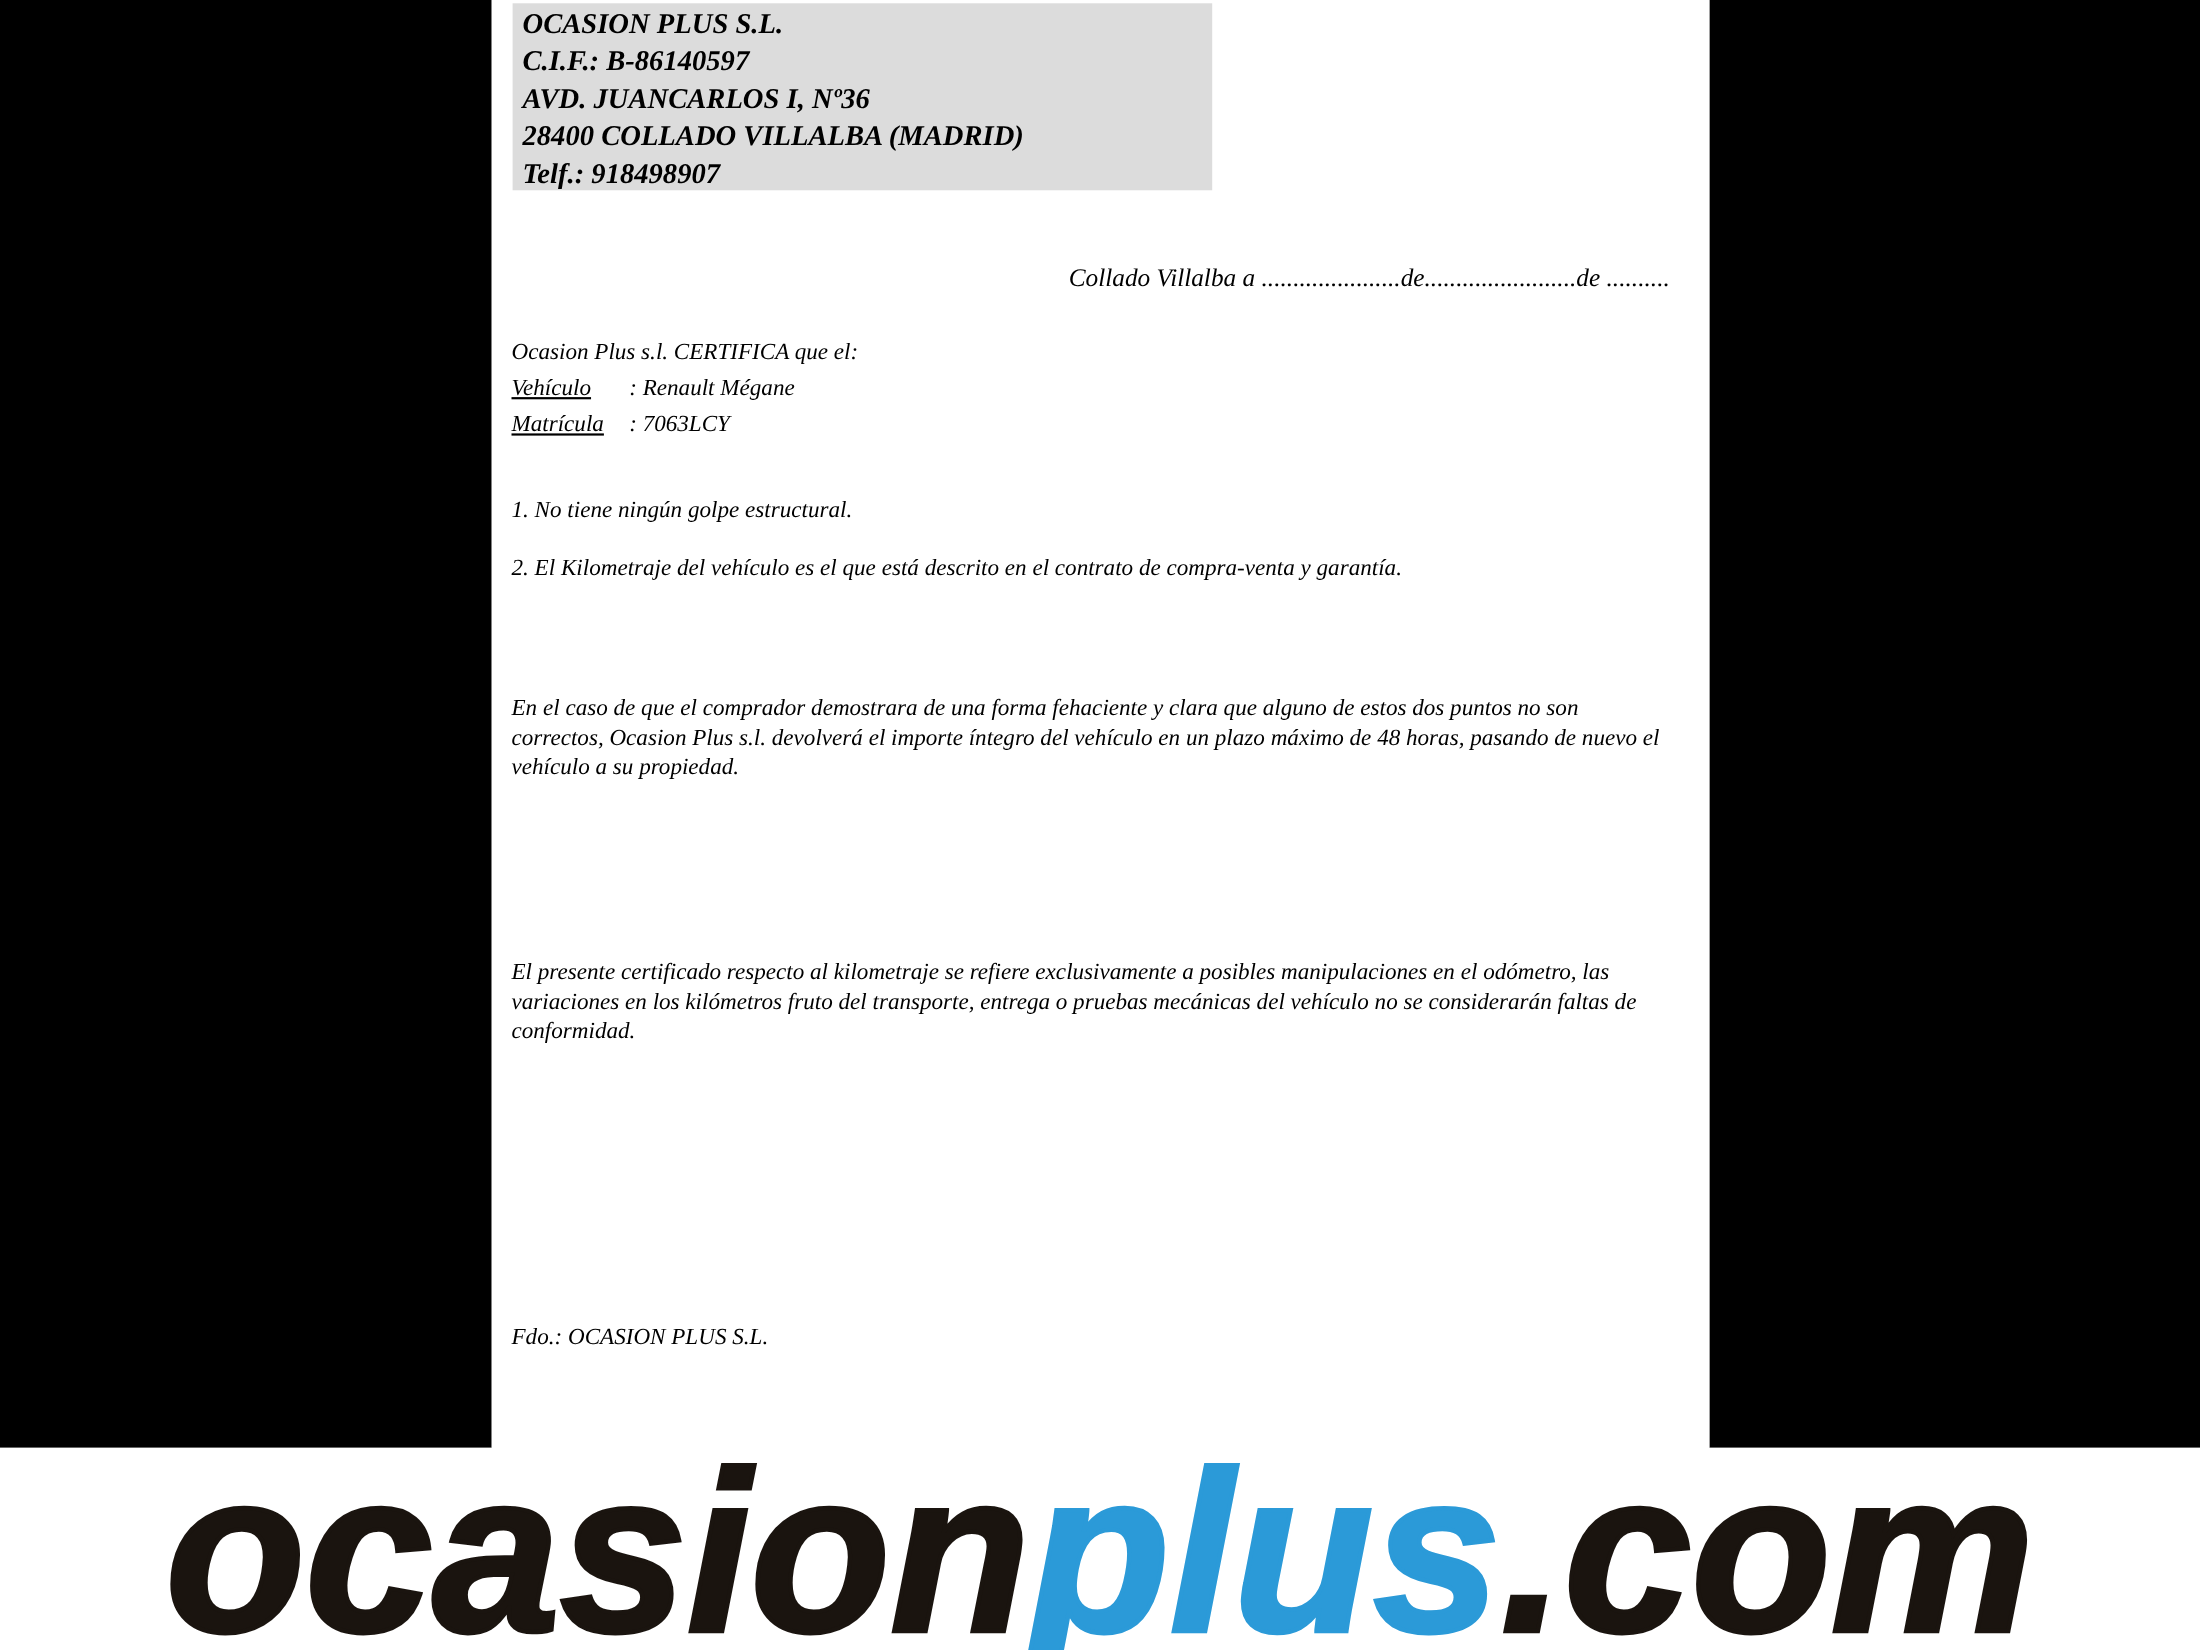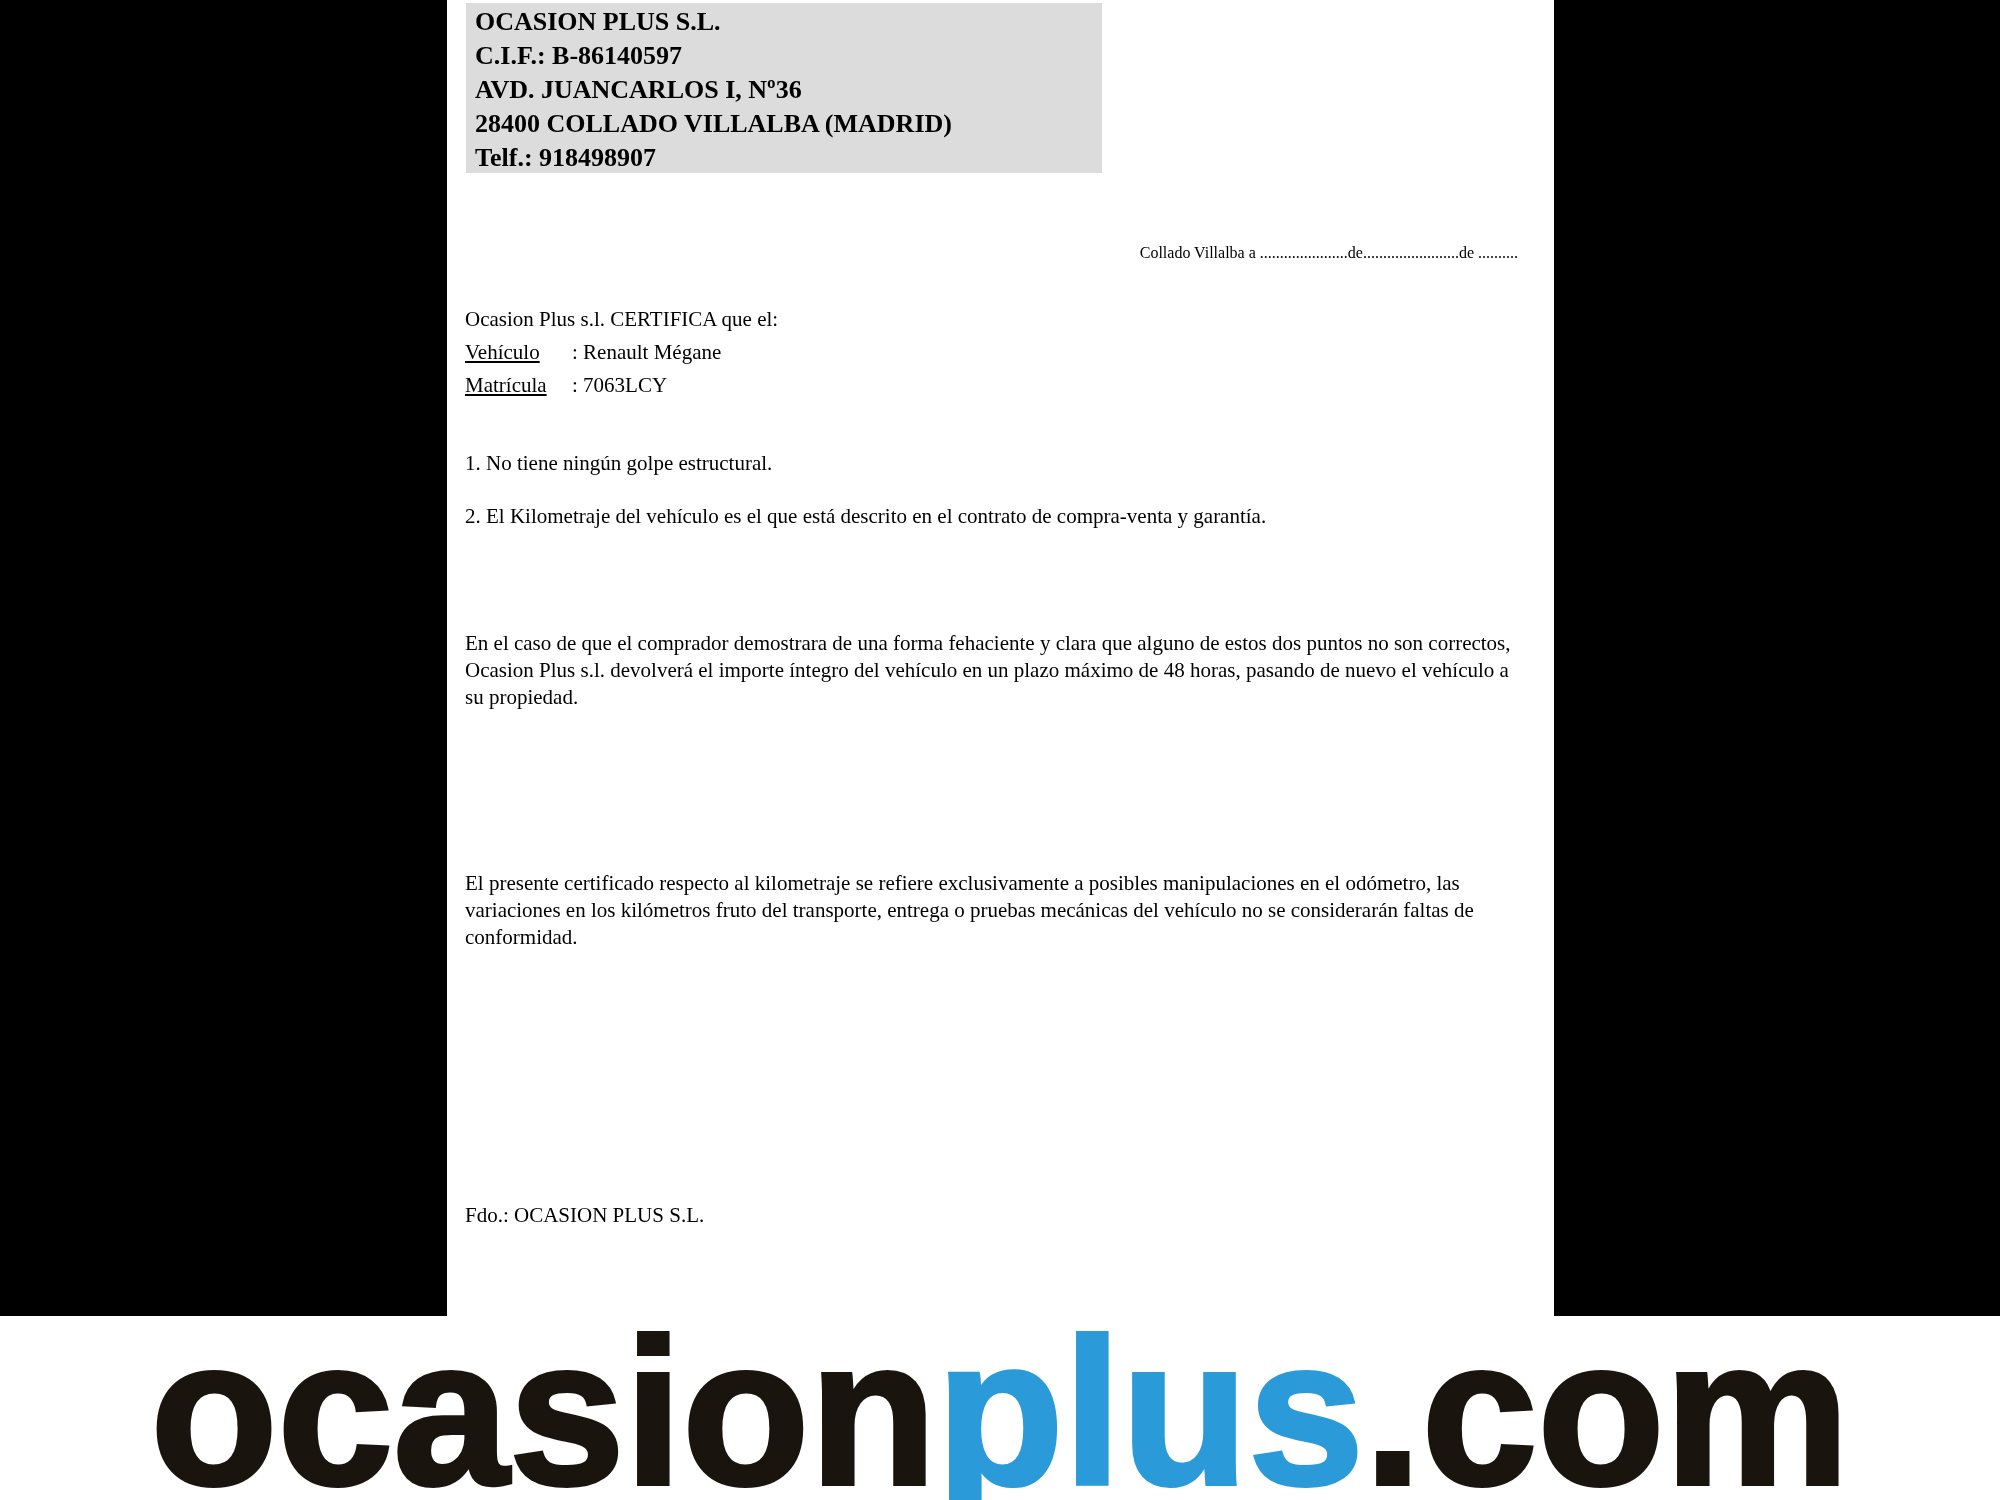--- a/index.html
+++ b/index.html
@@ -3,42 +3,42 @@
 <meta charset="utf-8">
 <style>
   html, body {
     margin: 0; padding: 0;
     width: 2000px; height: 1500px;
     overflow: hidden;
     background: var(--page-bg, #ffffff);
     font-family: "Liberation Serif", serif;
     color: #000;
   }
-  .canvas { position: relative; width: 2000px; height: 1500px; }
+  .canvas { position: relative; width: 2000px; height: 1500px; font-style: italic; }
 
   
   .bar { position: absolute; top: 0; height: 1316px; background: var(--side-bars, #000); }
   .bar.left  { left: 0;     width: 447px; }
   .bar.right { left: 1554px; width: 446px; }
 
   
   .page { position: absolute; left: 447px; top: 0; width: 1107px; height: 1316px; background: #fff; }
 
   
   .company-box {
     position: absolute; left: 19px; top: 3px;
     width: 627px; height: 168px;
     background: var(--box-gray, #dcdcdc);
     padding: 2px 0 0 9px;
     font-weight: bold; font-size: 26px; line-height: 34px;
   }
 
   .date-line {
     position: absolute; top: 239px; right: 36px;
-    font-size: 16px; line-height: 27px; white-space: nowrap;
+    font-size: 23px; line-height: 27px; white-space: nowrap;
   }
 
   .certify { position: absolute; left: 18px; top: 303px; font-size: 21px; line-height: 33px; }
   .certify .lbl { display: inline-block; width: 107px; }
   .certify .u { text-decoration: underline; }
 
   .point, .para, .signature {
     position: absolute; left: 18px;
     font-size: 21px; line-height: 27px;
   }

